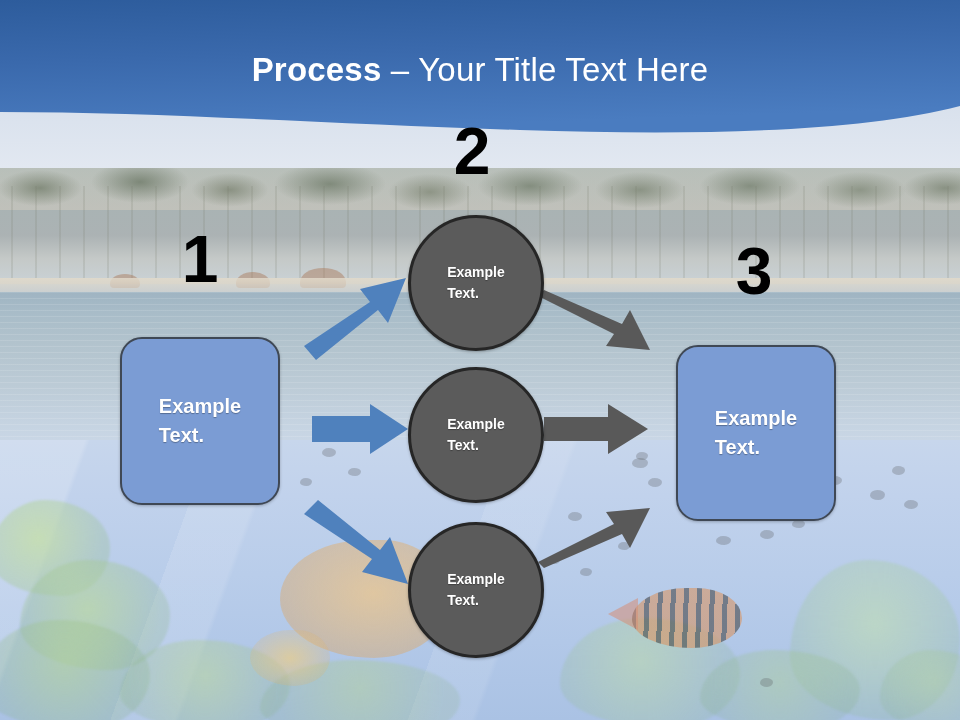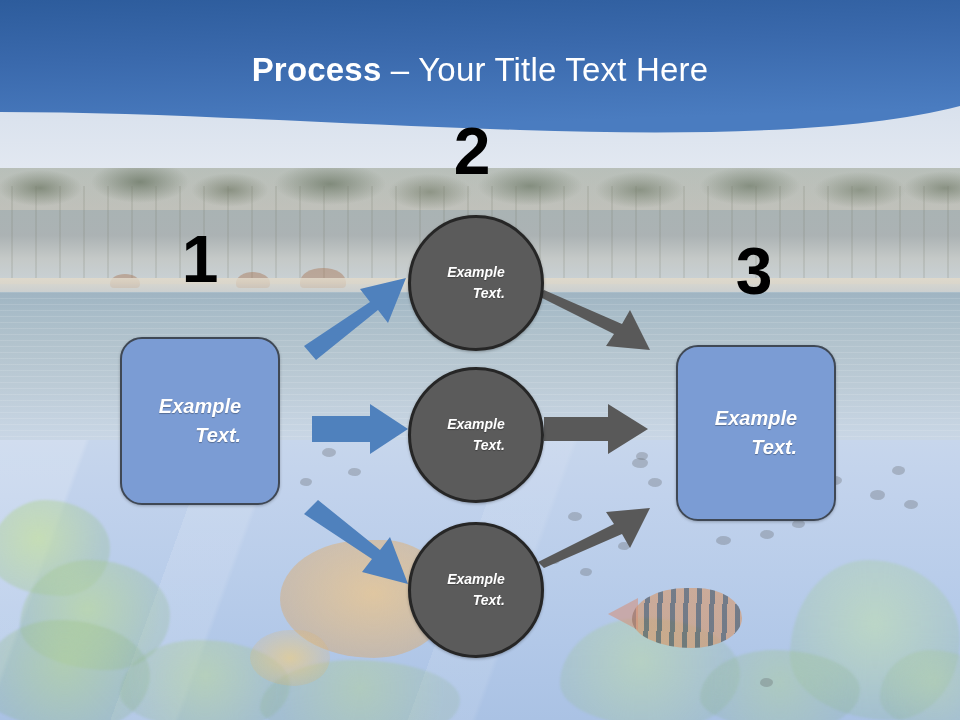--- a/index.html
+++ b/index.html
@@ -175,22 +175,21 @@
     border-radius: 50%;
     box-shadow: 0 1px 3px rgba(0,0,0,.28);
     display: flex;
     align-items: center;
     justify-content: center;
     z-index: 5;
   }
   .shape-text {
     color: #ffffff;
     font-weight: bold;
-    font-style: italic;
-    text-align: right;
+    text-align: left;
     white-space: pre-line;
     text-shadow: 0 1px 1px rgba(0,0,0,.30);
   }
   .box .shape-text    { font-size: 20px; line-height: 29px; }
   .circle .shape-text { font-size: 14px; line-height: 21px; }
 
   
   .arrow-svg {
     position: absolute;
     z-index: 4;

